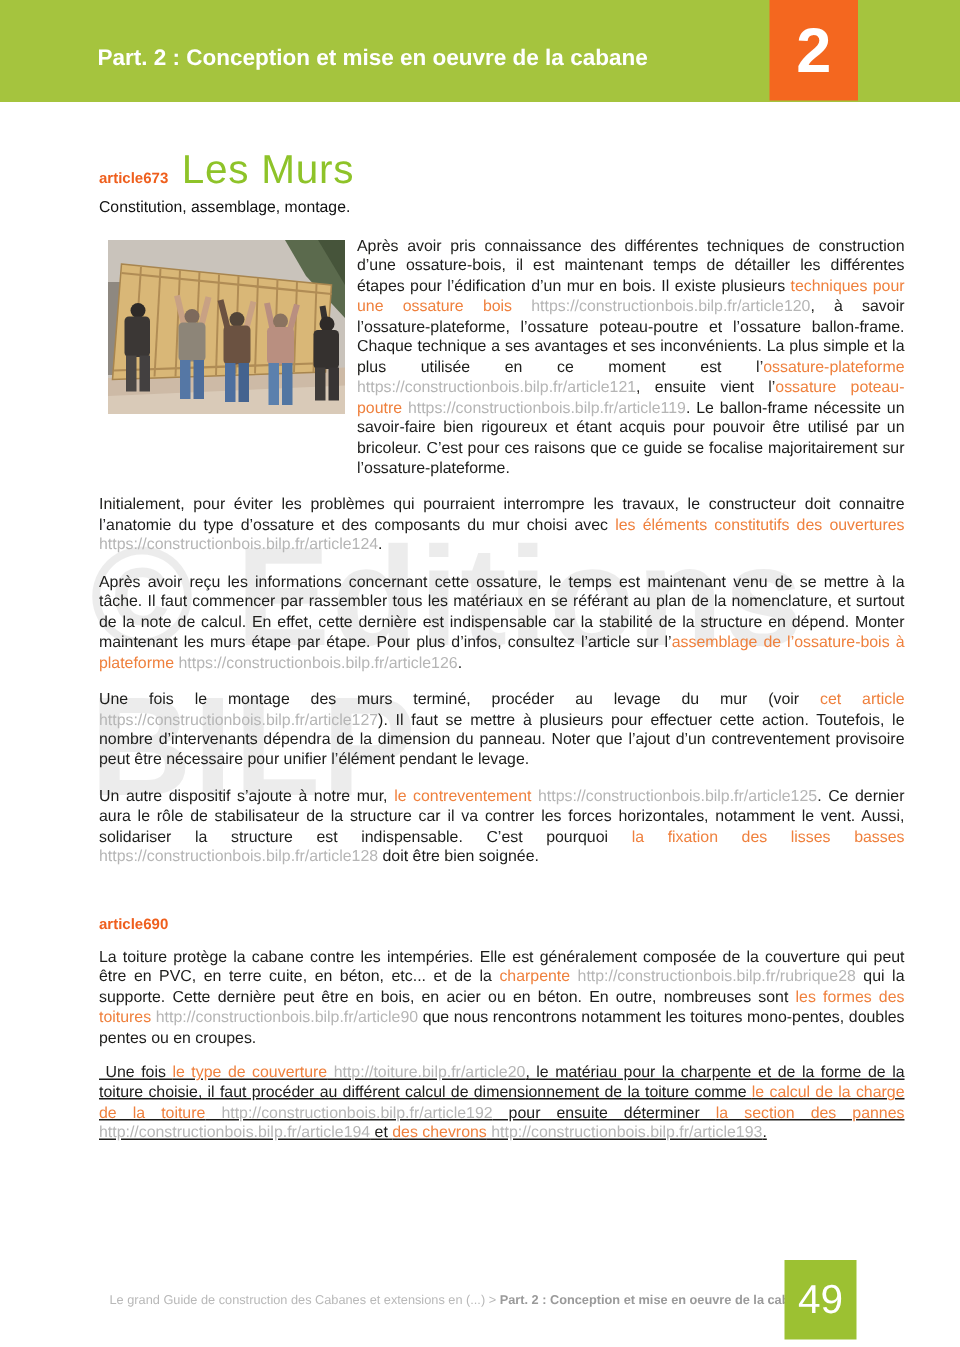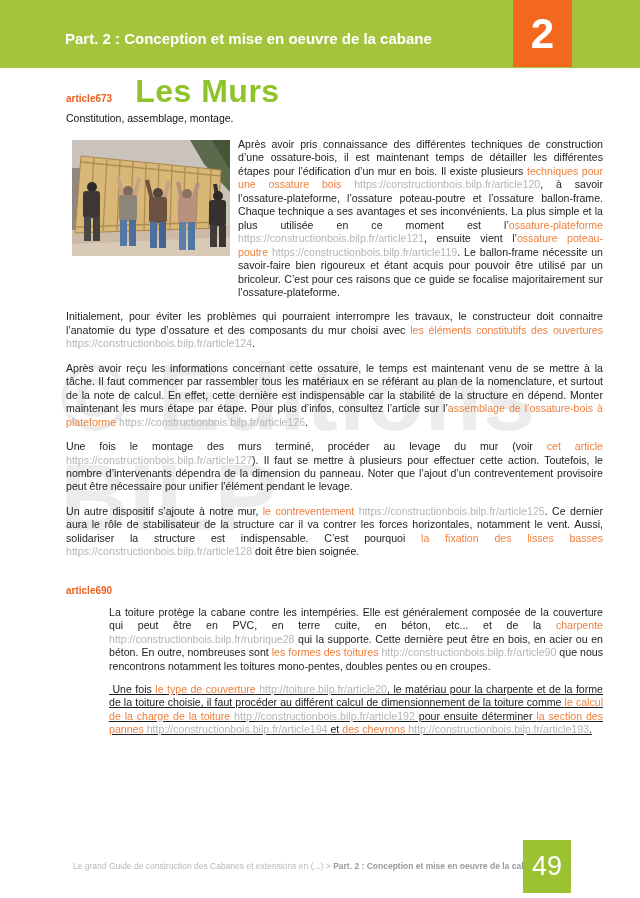--- a/index.html
+++ b/index.html
@@ -15,35 +15,35 @@
   .chapter-badge span{color:#fff;font-size:42px;font-weight:bold;line-height:1;}
 
   
   .watermark{position:absolute;left:60px;top:348px;z-index:0;opacity:0.07;color:#000;
              font-weight:bold;font-size:94px;line-height:1.06;letter-spacing:1px;
              white-space:nowrap;pointer-events:none;}
 
   
   .content{position:absolute;left:66px;top:68px;width:537px;z-index:1;}
 
-  .section-heading{display:flex;align-items:baseline;gap:23px;margin-top:7px;}
+  .section-heading{display:flex;align-items:baseline;gap:9px;margin-top:32px;}
   .article-ref{color:var(--ref_orange,#ef5f1d);font-weight:bold;font-size:10px;}
-  .section-title{margin:0;color:var(--heading_green,#8ec329);font-size:32px;font-weight:bold;
+  .section-title{margin:0;color:var(--heading_green,#8ec329);font-size:27px;font-weight:normal;
                  line-height:1;letter-spacing:0.5px;}
   .subtitle{margin:5px 0 0 0;font-size:10.5px;font-weight:normal;color:#111;}
 
   .intro-row{display:flex;margin-top:14px;}
   .photo{margin:2px 8px 0 6px;width:158px;height:116px;flex:none;}
   .photo svg{display:block;width:158px;height:116px;}
 
   .body{font-size:10.6px;line-height:13.45px;text-align:justify;margin:11px 0 0 0;color:#1d1d1b;}
   .intro-row .body{margin:0;flex:1;}
   .no-gap{margin-top:0;text-decoration:underline;}
   .section-toiture{margin-top:26px;}
-  .section-toiture .body{margin-top:10px;margin-left:43px;}
+  .section-toiture .body{margin-top:10px;}
 
   .seg-link{color:var(--link_orange,#ef803d);}
   .seg-url{color:var(--url_gray,#b5b5b5);}
   .seg-text{color:#1d1d1b;}
 
   
   .page-footer{position:absolute;left:73px;top:861px;font-size:8.5px;color:#b8b8b8;z-index:1;}
   .crumb-bold{font-weight:bold;color:#9a9a9a;}
   .page-number-box{position:absolute;left:523px;top:840px;width:48px;height:53px;
                    background:var(--badge_green,#9cc132);display:flex;align-items:center;justify-content:center;z-index:2;}

